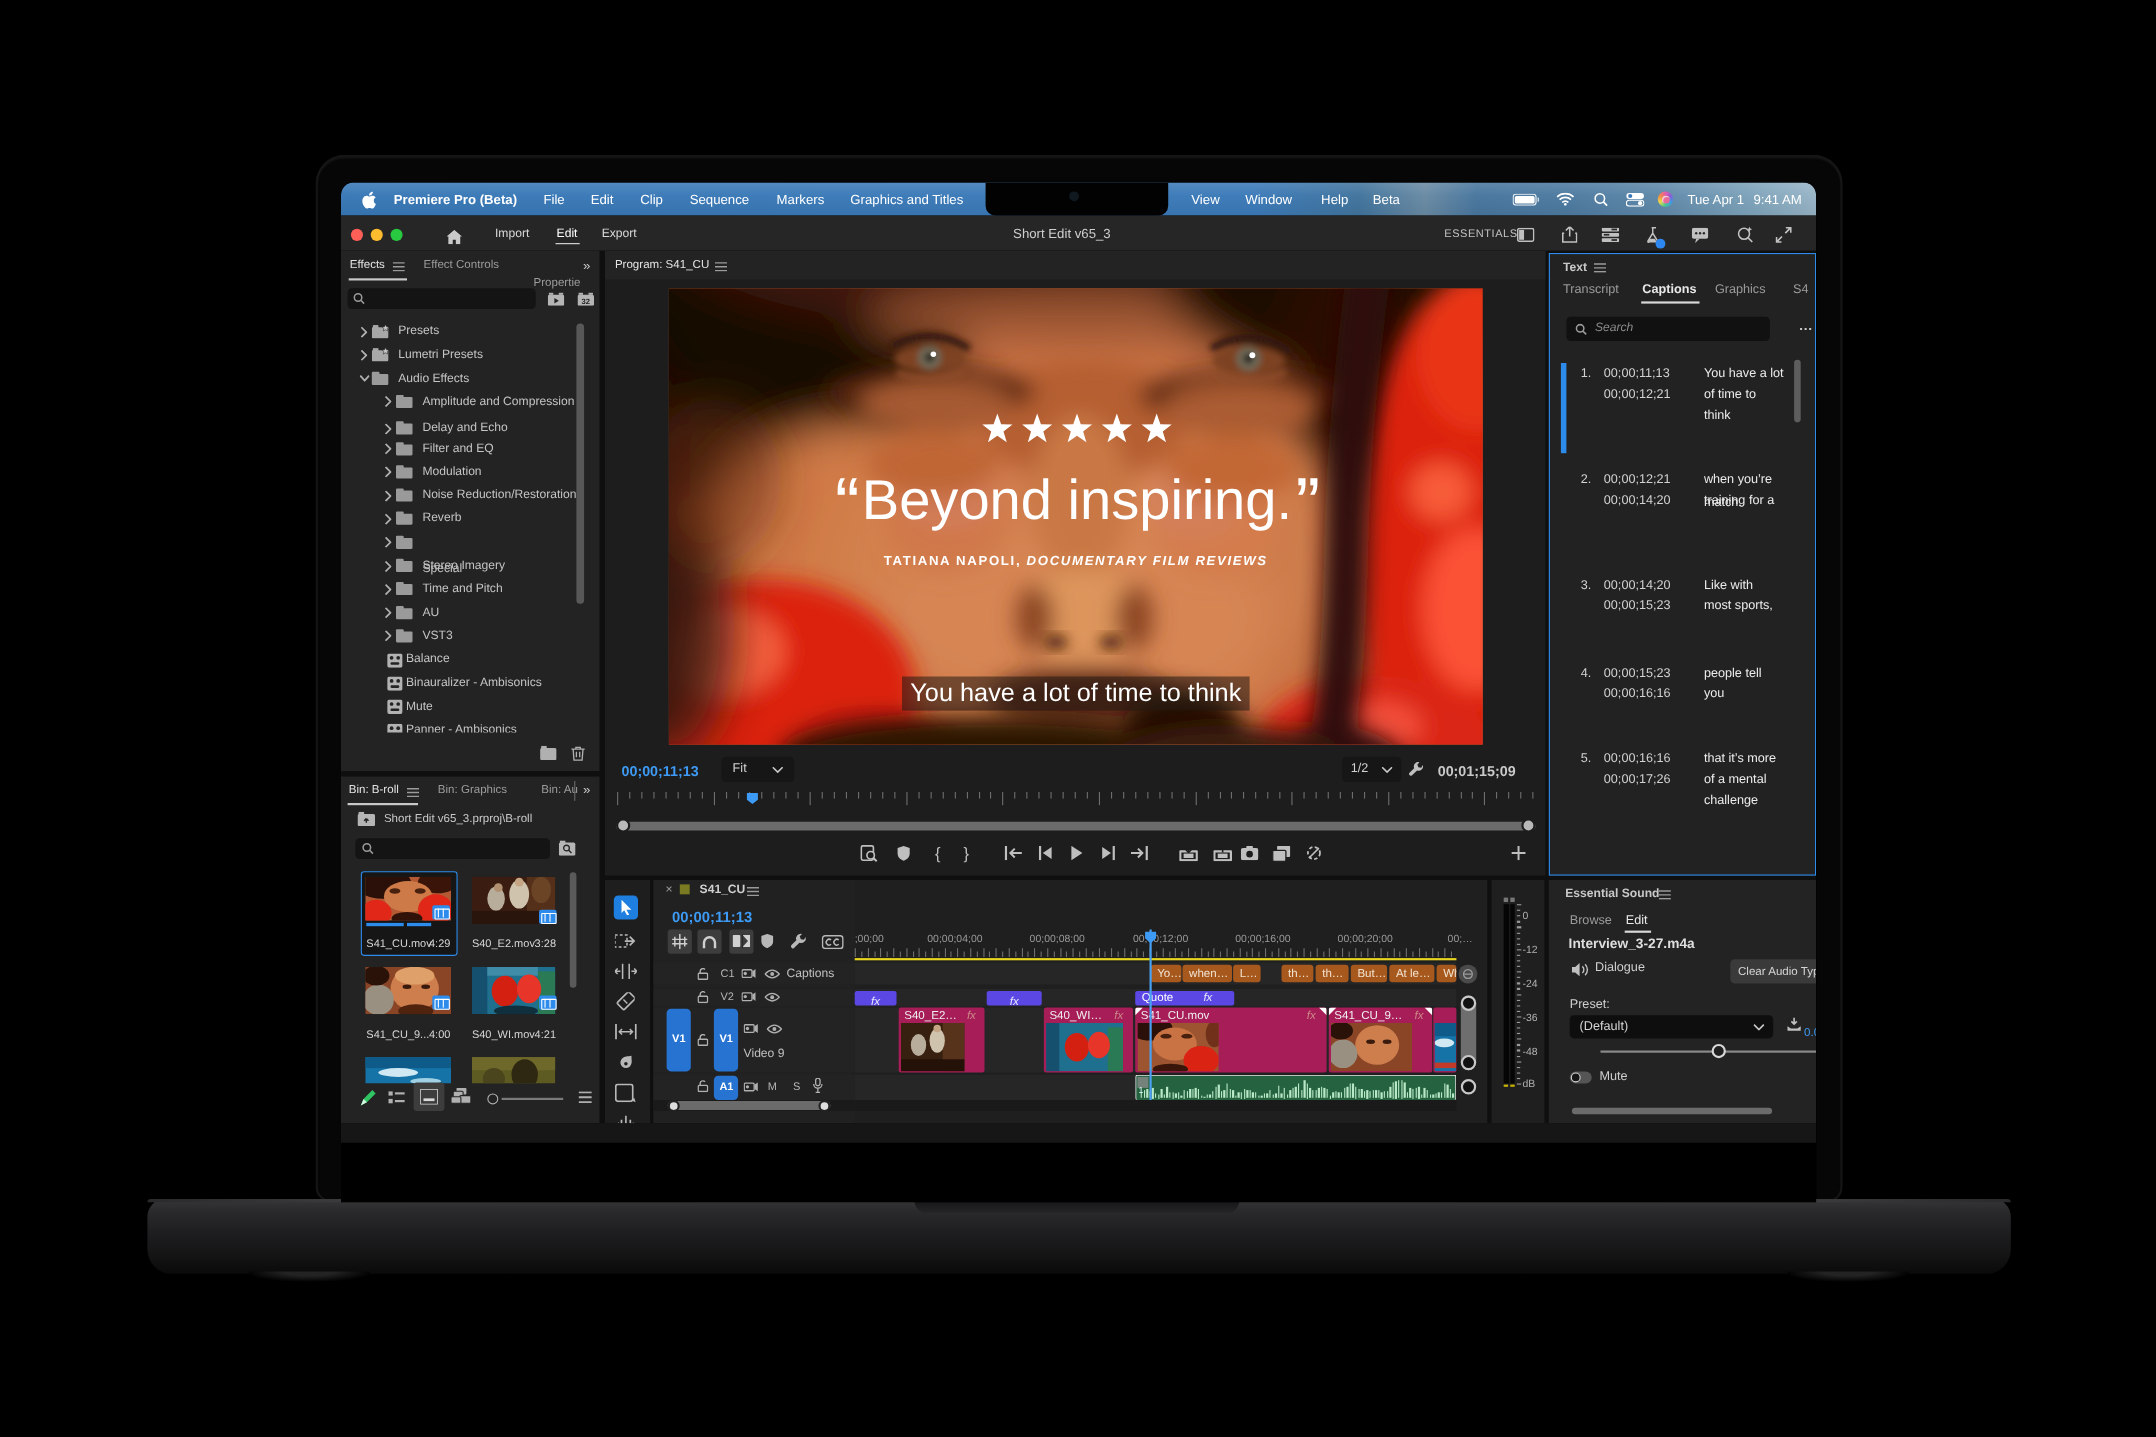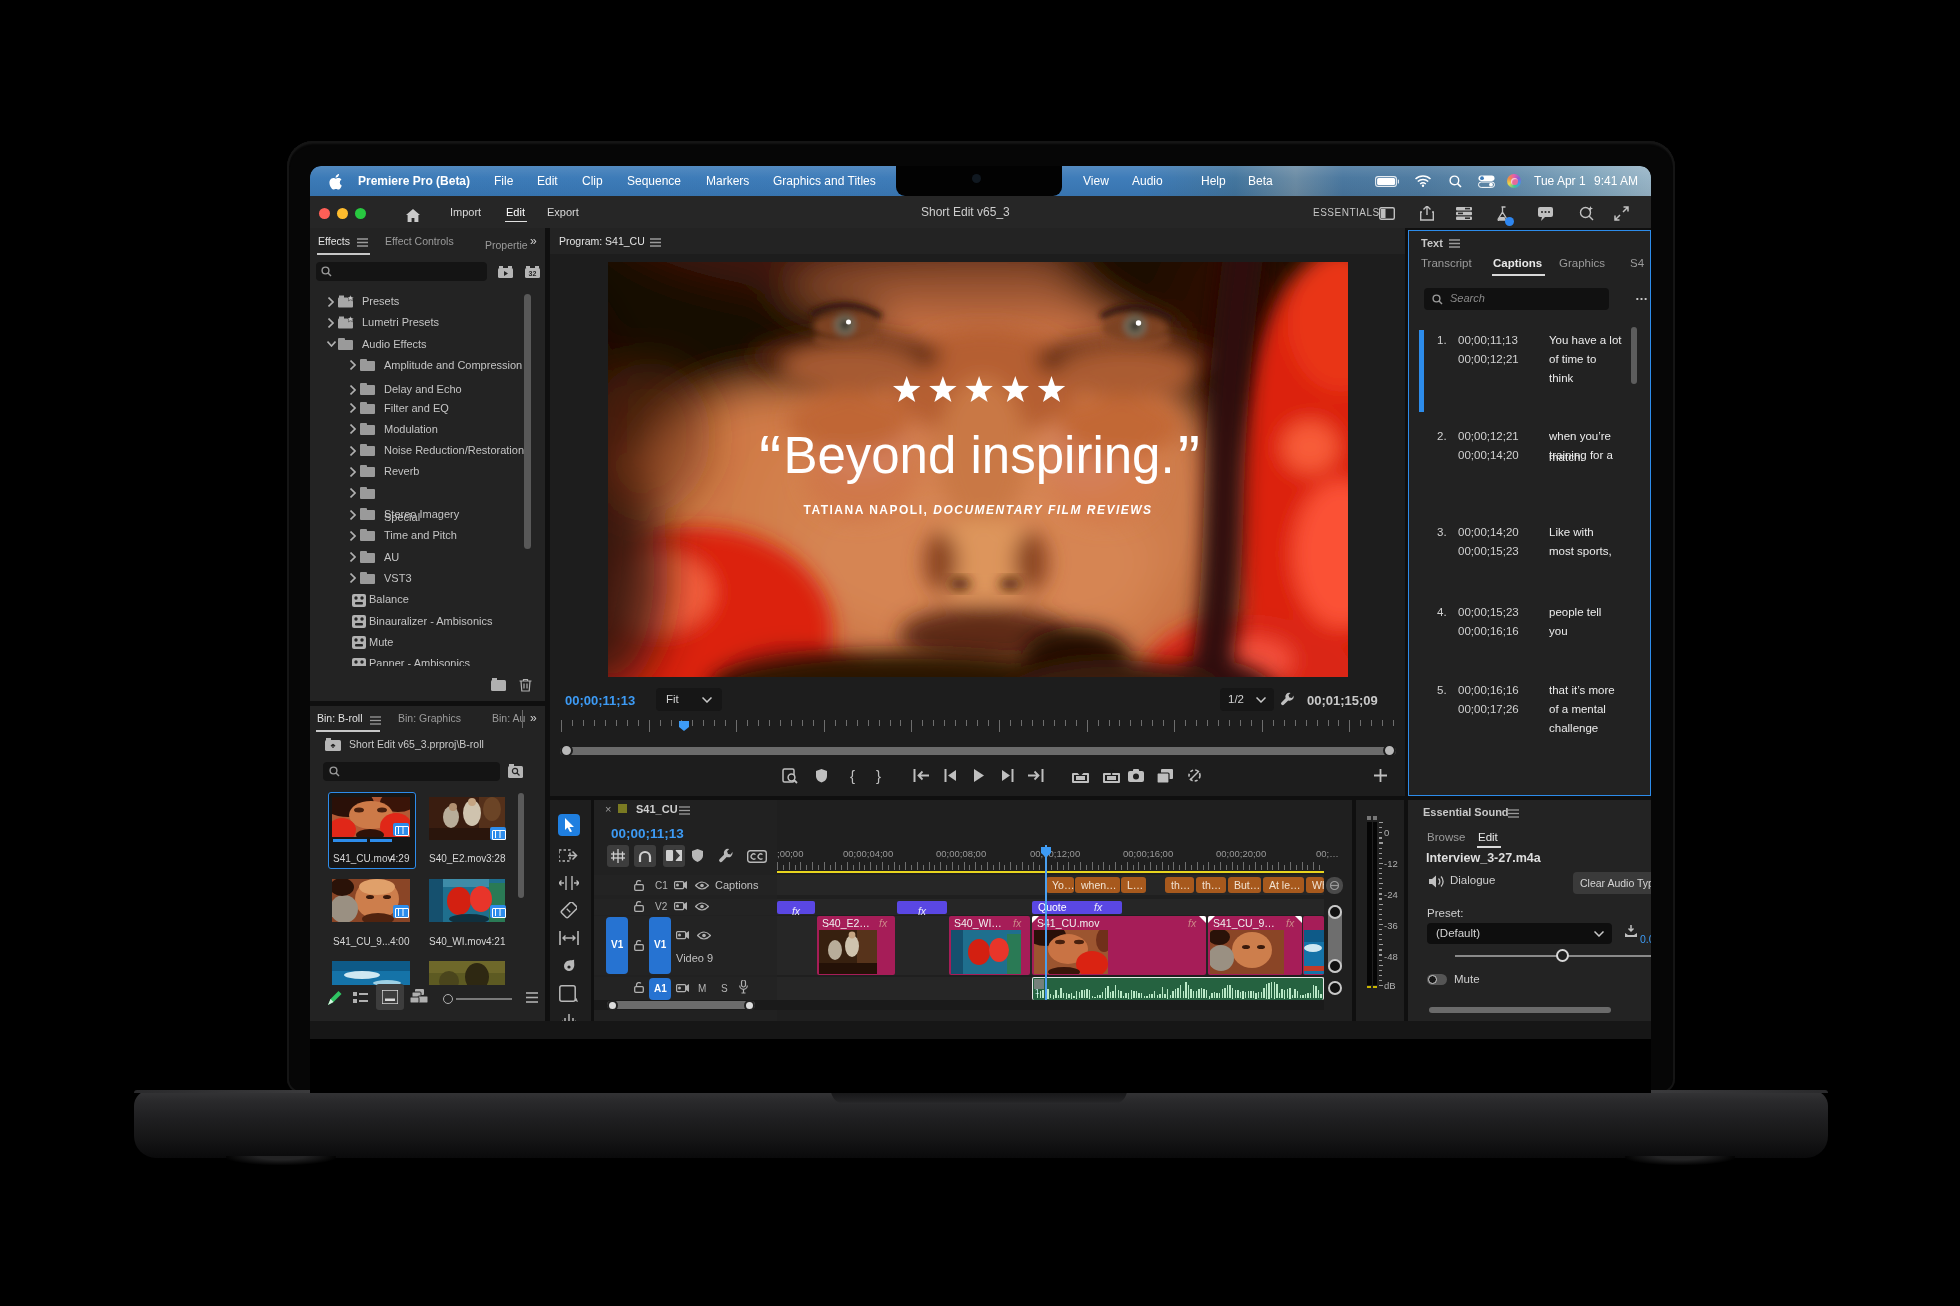--- a/index.html
+++ b/index.html
@@ -80,21 +80,21 @@
           <path fill="#fff" d="M9.1 2.6c.6-.7 1-1.7.9-2.6-.9 0-1.9.6-2.5 1.3-.6.6-1 1.6-.9 2.5 1 .1 1.9-.5 2.5-1.2zM10.8 8.5c0-2 1.6-2.9 1.7-3-.9-1.3-2.3-1.5-2.8-1.5-1.2-.1-2.3.7-2.9.7-.6 0-1.5-.7-2.5-.7-1.3 0-2.5.8-3.2 1.9-1.4 2.3-.4 5.8.9 7.7.7 1 1.4 2 2.4 2 1 0 1.3-.6 2.5-.6s1.5.6 2.5.6 1.7-.9 2.3-1.9c.7-1.1 1-2.1 1-2.2-.1 0-1.9-.8-1.9-3z"></path>
         </svg>
       <span class="mitem mbold" style="left:48px;">Premiere Pro (Beta)</span>
       <span class="mitem" style="left:184px;">File</span>
       <span class="mitem" style="left:227px;">Edit</span>
       <span class="mitem" style="left:272px;">Clip</span>
       <span class="mitem" style="left:317px;">Sequence</span>
       <span class="mitem" style="left:396px;">Markers</span>
       <span class="mitem" style="left:463px;">Graphics and Titles</span>
       <span class="mitem" style="left:773px;">View</span>
-      <span class="mitem" style="left:822px;">Audio</span>
+      <span class="mitem" style="left:822px;">Window</span>
       <span class="mitem" style="left:891px;">Help</span>
       <span class="mitem" style="left:938px;">Beta</span>
       <span class="mitem" style="left:1224px;">Tue Apr 1</span>
       <span class="mitem" style="left:1284px;">9:41 AM</span>
 
       <svg class="abs" style="left:1065px;top:9.5px;z-index:2" width="24" height="11" viewBox="0 0 24 11">
           <rect x="0.6" y="0.6" width="20.8" height="9.8" rx="2.5" fill="none" stroke="rgba(255,255,255,.85)" stroke-width="1.1"></rect>
           <rect x="2.1" y="2.1" width="18" height="7" rx="1.5" fill="#fff"></rect>
           <path d="M22.8 3.5v4a2 2 0 0 0 0-4z" fill="rgba(255,255,255,.8)"></path>
         </svg>
@@ -179,21 +179,21 @@
         <span class="ptab on" style="left:8px;top:7px;">Effects</span>
         <svg class="abs" style="left:47px;top:10px;" width="11" height="9">
             <g stroke="#9b9b9b" stroke-width="1.3">
               <line x1="0" y1="1" x2="11" y2="1"></line>
               <line x1="0" y1="4.5" x2="11" y2="4.5"></line>
               <line x1="0" y1="8" x2="11" y2="8"></line>
             </g>
           </svg>
         <div class="abs" style="left:7px;top:25px;width:53px;height:1.5px;background:#c8c8c8;"></div>
         <span class="ptab" style="left:75px;top:7px;">Effect Controls</span>
-        <span class="ptab" style="left:175px;top:11px;">Propertie</span>
+        <span class="ptab" style="left:175px;top:23px;">Propertie</span>
         <span class="ptab" style="left:220px;top:6px;font-size:12px;color:#cfcfcf;">»</span>
         <div class="srch" style="left:6px;top:34px;width:171px;height:19px;"></div>
         <svg class="abs" style="left:11px;top:38px;" width="11" height="11" viewBox="0 0 11 11">
             <circle cx="4.5" cy="4.5" r="3.4" fill="none" stroke="#9a9a9a" stroke-width="1.4"></circle>
             <line x1="7" y1="7" x2="10" y2="10" stroke="#9a9a9a" stroke-width="1.4"></line>
           </svg>
         <svg class="abs" style="left:188px;top:38px;" width="15" height="12" viewBox="0 0 15 12">
             <rect x="0" y="2" width="15" height="10" rx="1.5" fill="#b5b5b5"></rect>
             <rect x="1" y="0" width="4" height="2" fill="#b5b5b5"></rect>
             <rect x="10" y="0" width="4" height="2" fill="#b5b5b5"></rect>
@@ -466,20 +466,23 @@
                 <path id="st" d="M15 0l3.5 9.9 10.5.2-8.3 6.4 3 10.1L15 20.6 6.3 26.6l3-10.1L1 10.1l10.5-.2z" transform="scale(0.98)"></path>
                 <use href="#st" x="36.2"></use>
                 <use href="#st" x="72.4"></use>
                 <use href="#st" x="108.6"></use>
                 <use href="#st" x="144.8"></use>
               </g>
           </svg>
           <div class="abs" style="left:0;top:241px;width:740px;text-align:center;color:#fff;font-size:12px;font-weight:bold;letter-spacing:1.5px;">TATIANA NAPOLI, <span style="font-style:italic;">DOCUMENTARY FILM REVIEWS</span></div>
           <div class="abs" style="left:0;top:158px;width:740px;text-align:center;color:#fff;font-size:51px;letter-spacing:0;">
             <span style="font-size:67px;vertical-align:-9px;letter-spacing:-3px;">“</span><span style="margin-left:5px;">Beyond inspiring.</span><span style="font-size:67px;vertical-align:-9px;margin-left:3px;letter-spacing:-3px;">”</span>
+          </div>
+          <div class="abs" style="left:0;top:353px;width:740px;text-align:center;">
+            <span style="display:inline-block;background:rgba(35,25,20,.55);color:#fff;font-size:23px;padding:1px 8px 3px;">You have a lot of time to think</span>
           </div>
         </div>
 
         <span class="abs" style="left:15px;top:465px;font-size:13px;font-weight:bold;color:#3d9bf5;">00;00;11;13</span>
         <div class="abs" style="left:106px;top:460px;width:66px;height:23px;background:#161616;border-radius:4px;"></div>
         <span class="abs" style="left:116px;top:465px;font-size:11.5px;color:#d2d2d2;">Fit</span>
         <svg class="abs" style="left:152px;top:469px;" width="10" height="6">
             <path d="M0.5 0.5L5 5L9.5 0.5" stroke="#c8c8c8" stroke-width="1.5" fill="none"></path>
           </svg>
         <div class="abs" style="left:670px;top:460px;width:54px;height:23px;background:#161616;border-radius:4px;"></div>

